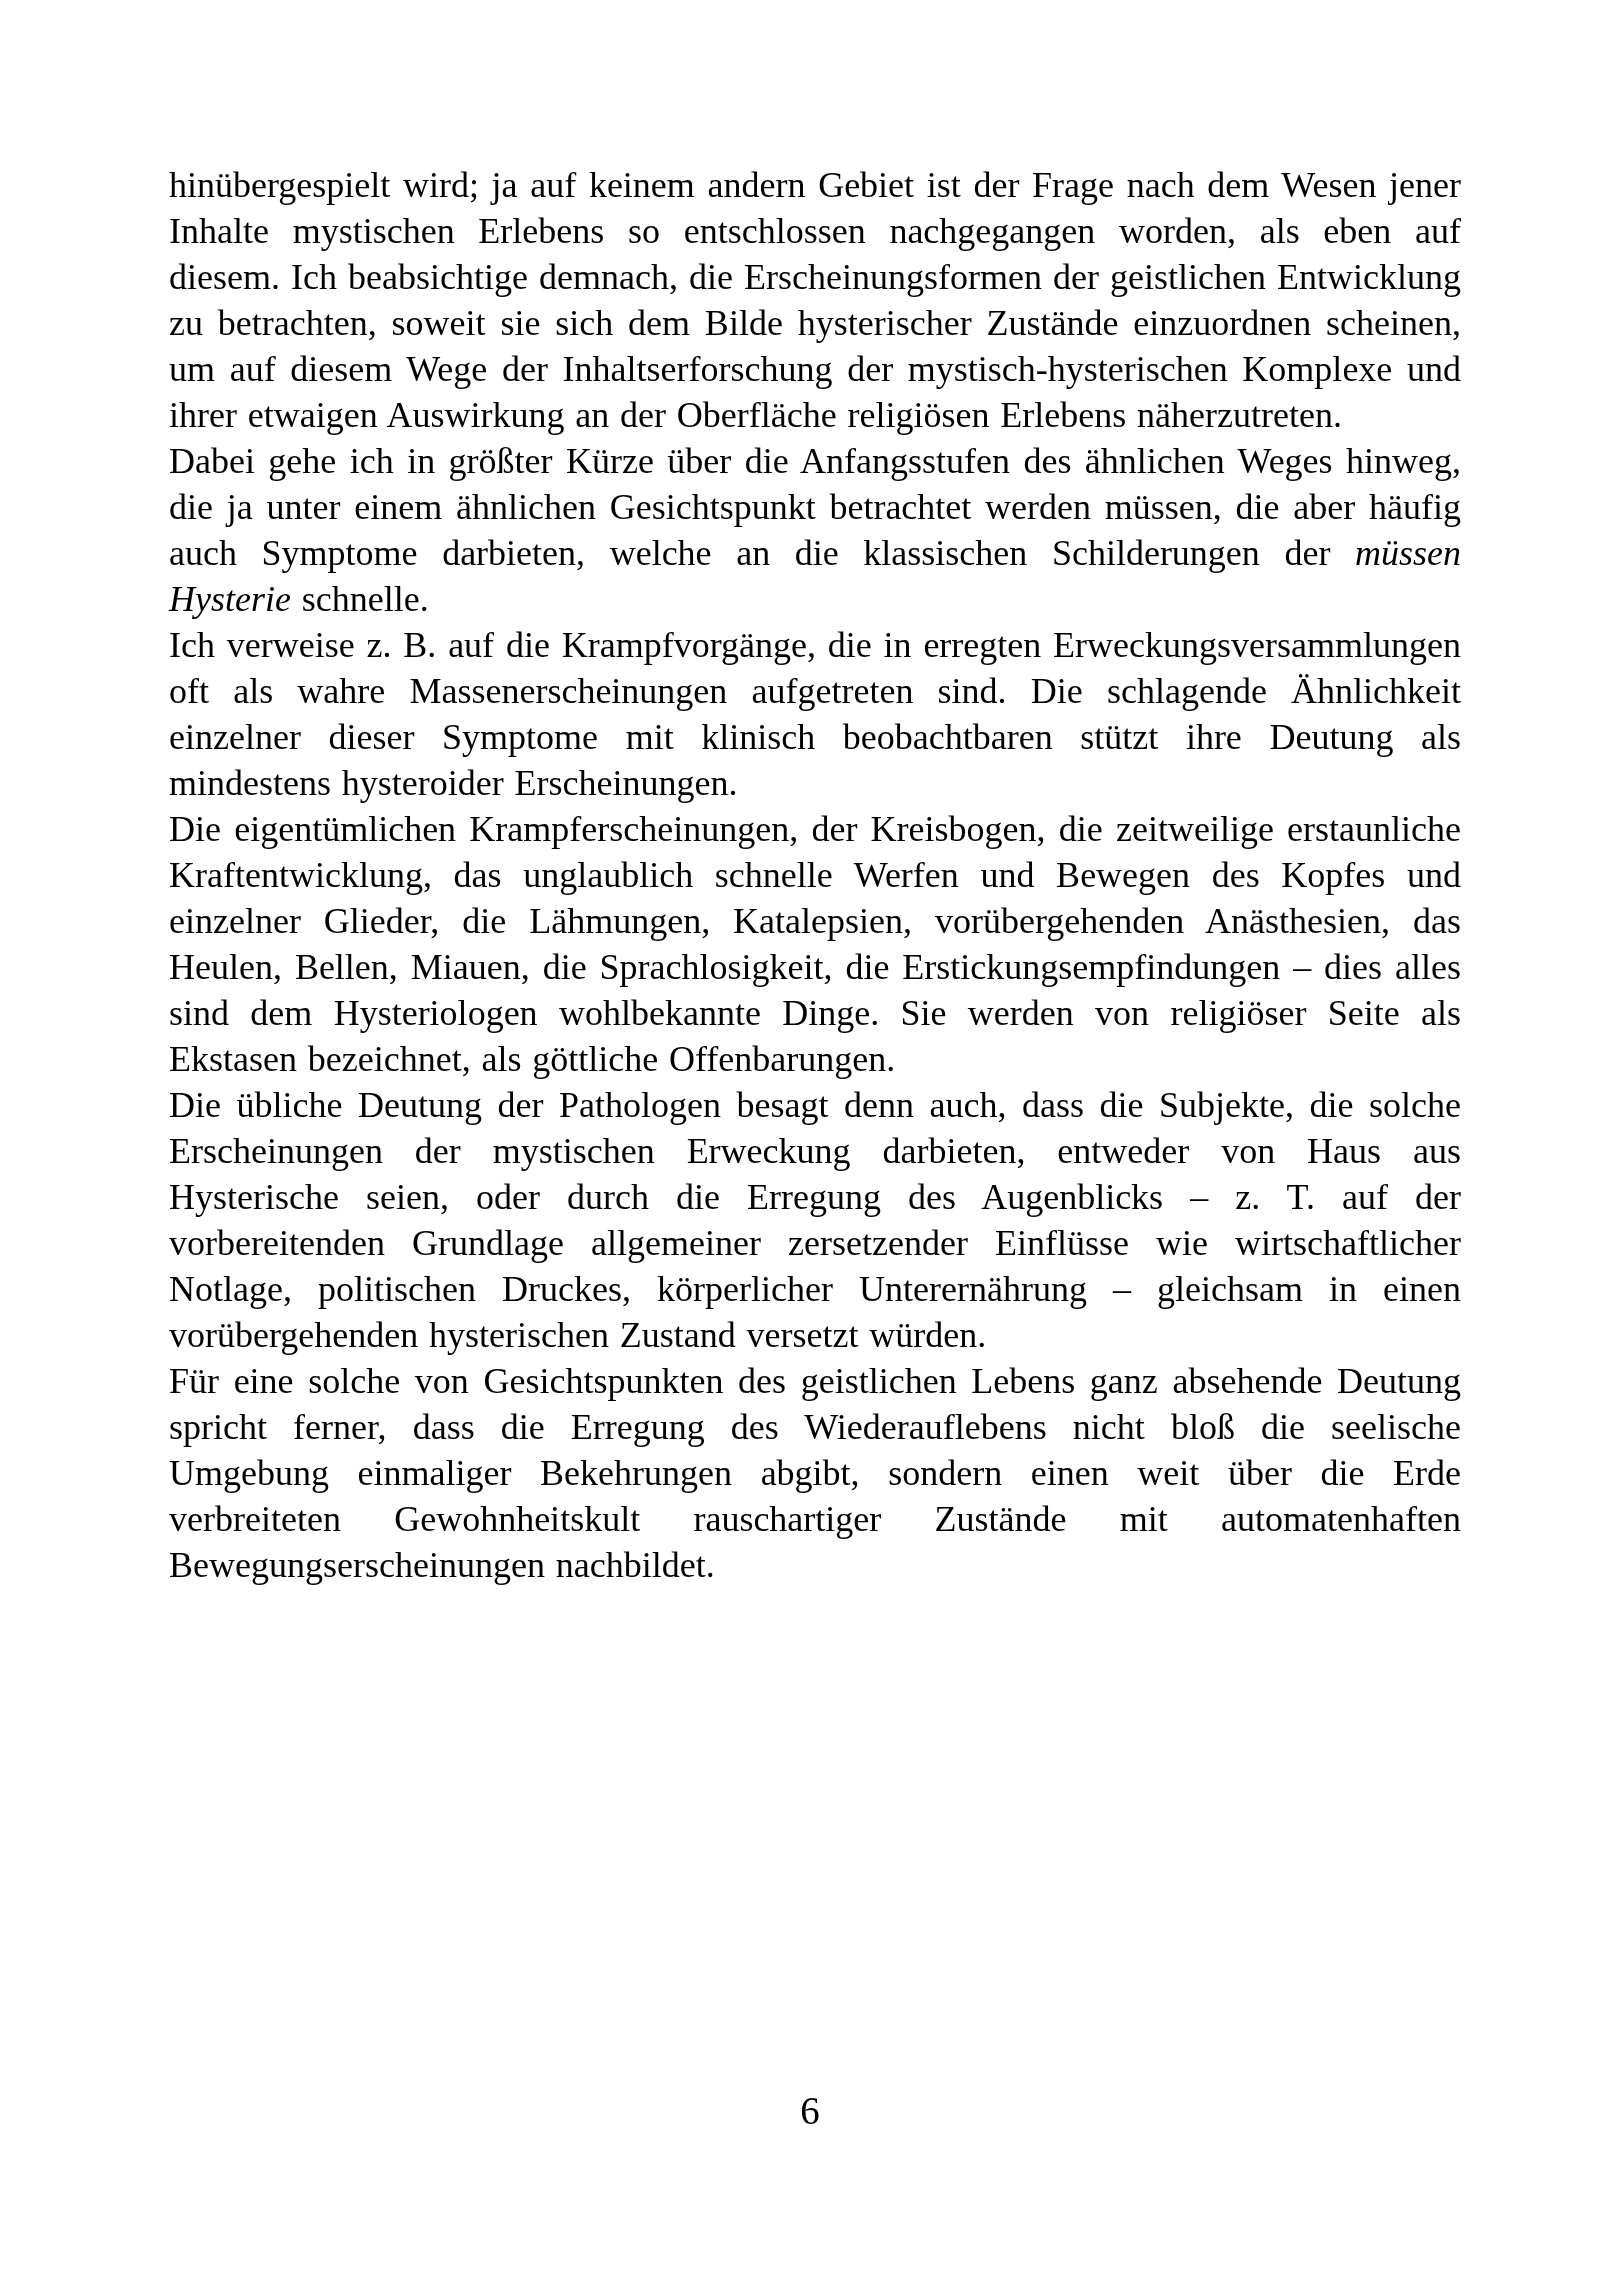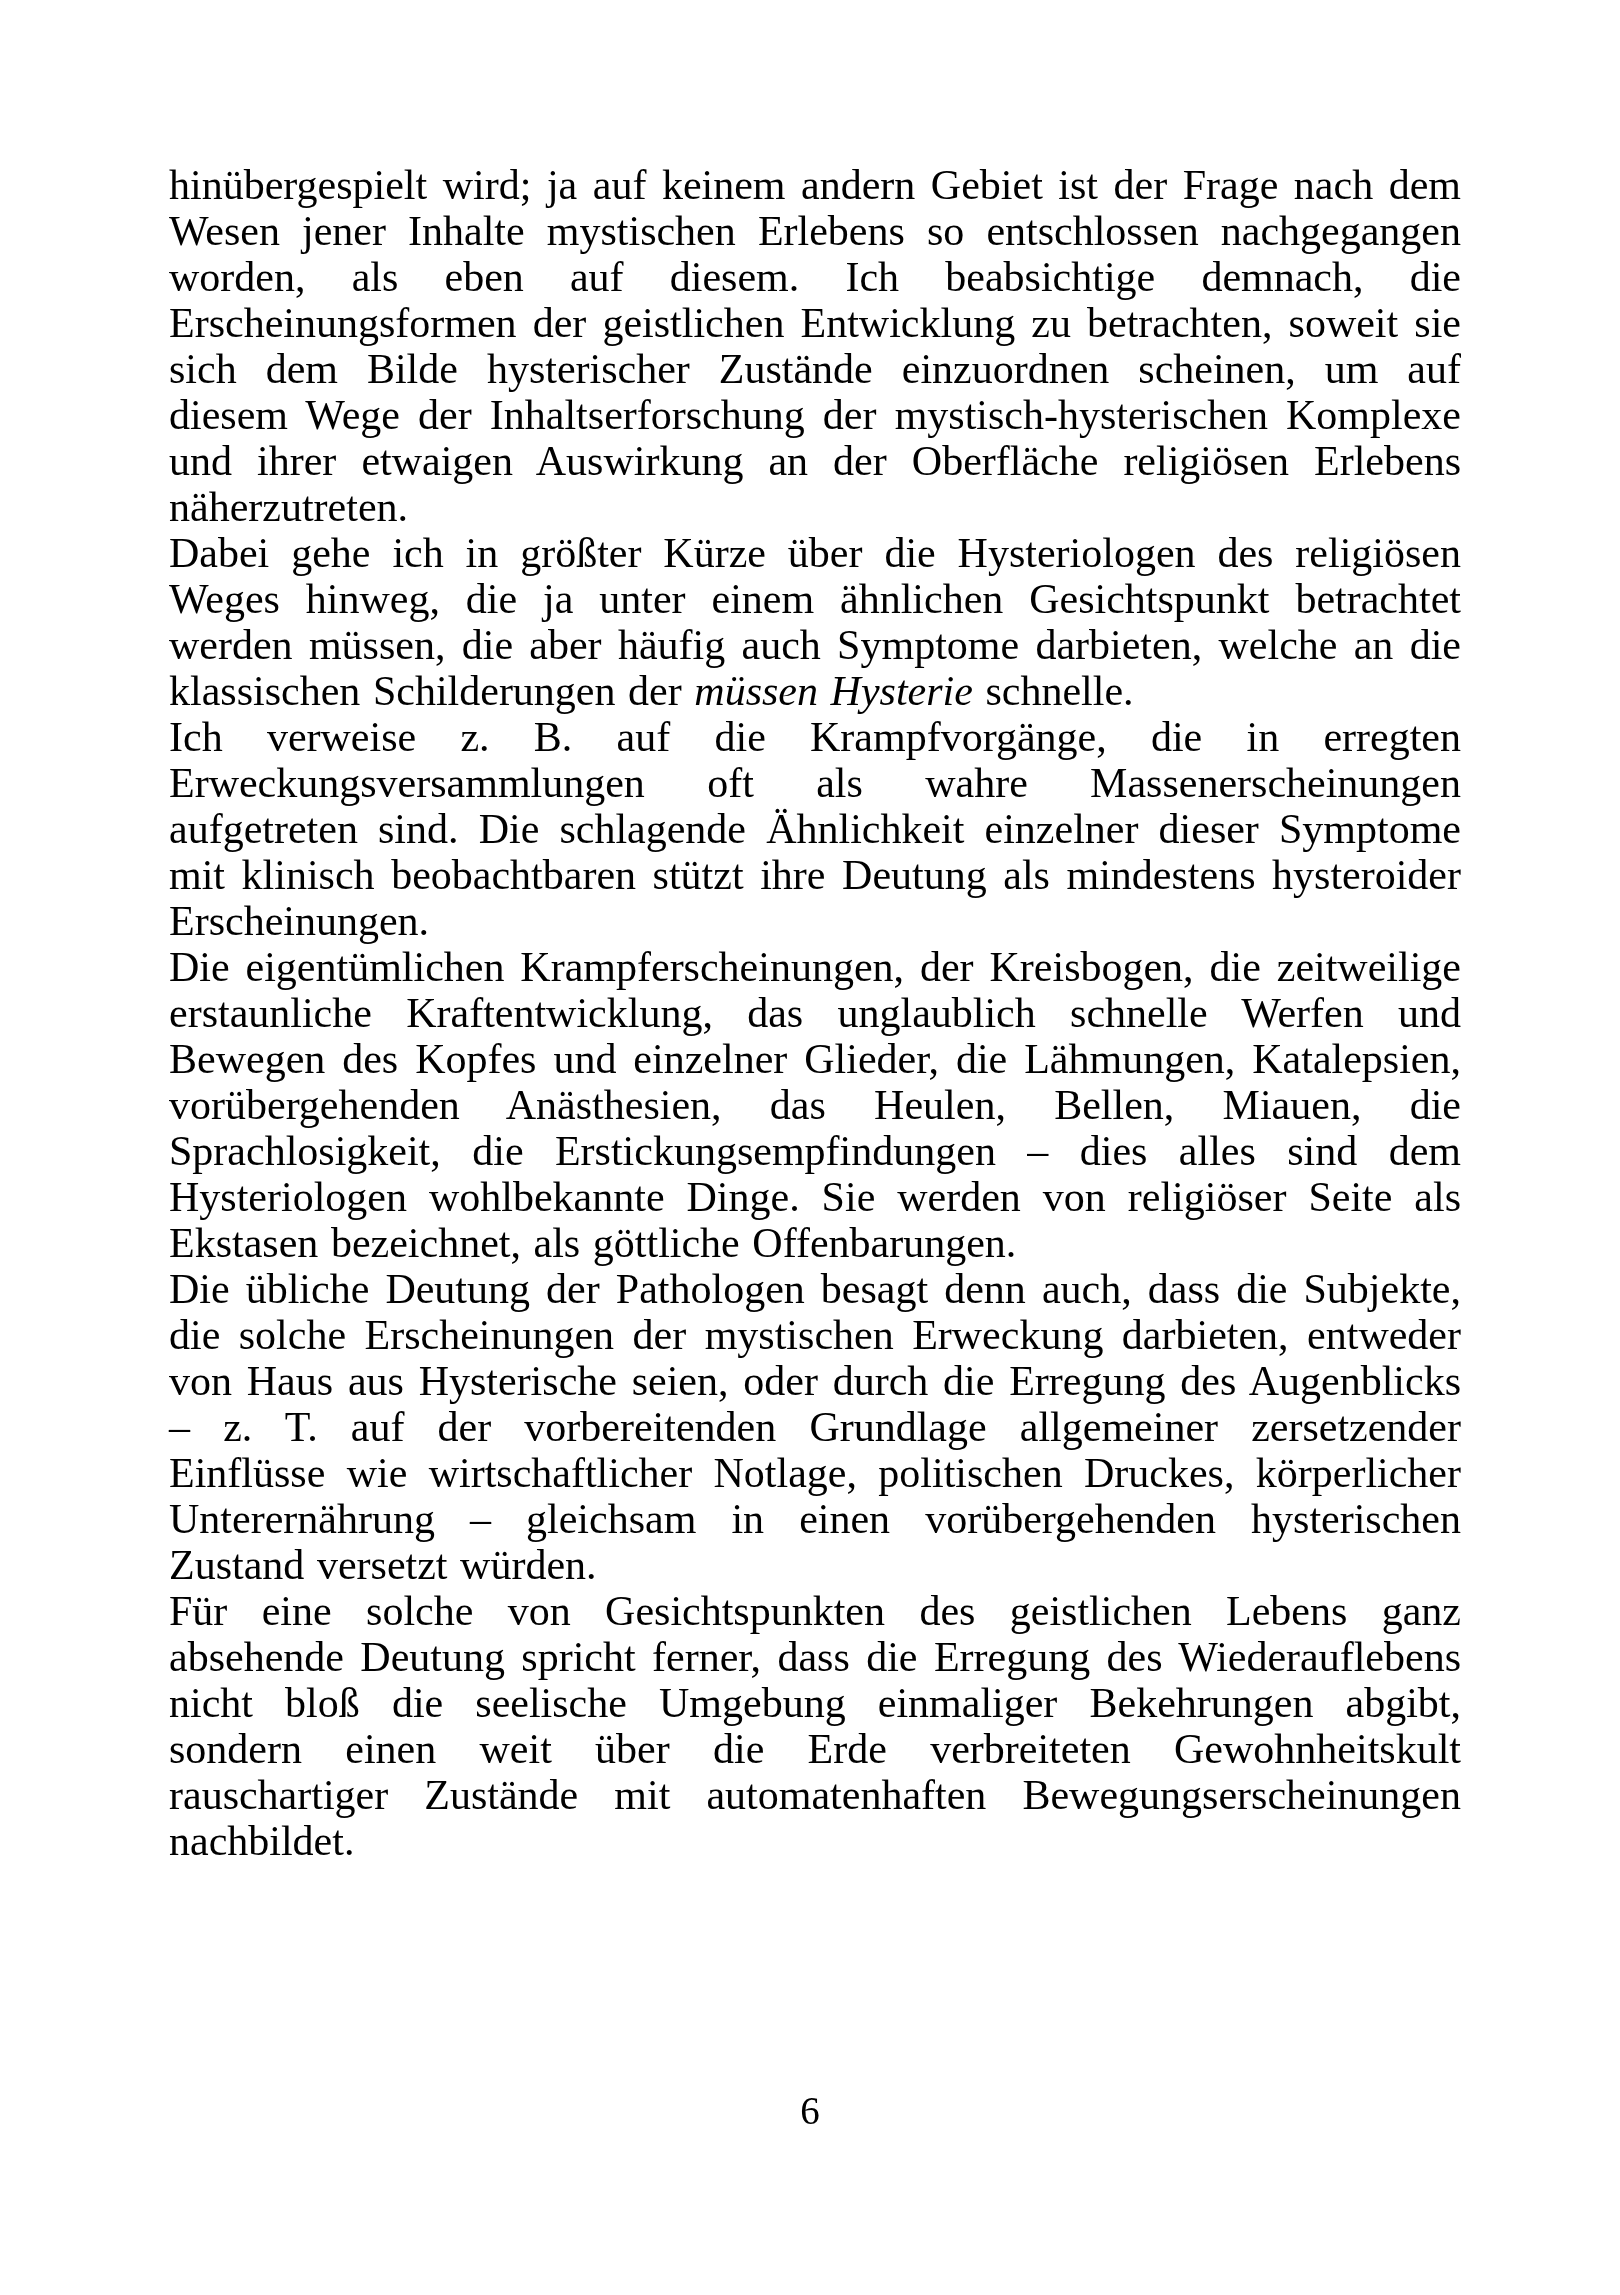--- a/index.html
+++ b/index.html
@@ -13,21 +13,21 @@
     color: #000000;
     font-family: "Liberation Serif", "DejaVu Serif", serif;
     position: relative;
     overflow: hidden;
   }
   .page-content {
     position: absolute;
     left: 169px;
     top: 162px;
     width: 1292px;
-    font-size: 42px;
+    font-size: 36px;
     line-height: 46px;
   }
   .paragraph {
     margin: 0;
     padding: 0;
     text-align: justify;
     text-align-last: left;
     word-spacing: 0.05em;
     hyphens: none;
   }
@@ -42,21 +42,21 @@
     text-align: center;
     font-size: 39px;
     line-height: 46px;
   }
 </style>
 </head>
 <body>
 
 <div class="page-content" id="paragraphs-container">
     <p class="paragraph"><span>hinübergespielt wird; ja auf keinem andern Gebiet ist der Frage nach dem Wesen jener Inhalte mystischen Erlebens so entschlossen nachgegangen worden, als eben auf diesem. Ich beabsichtige demnach, die Erscheinungsformen der geistlichen Entwicklung zu betrachten, soweit sie sich dem Bilde hysterischer Zustände einzuordnen scheinen, um auf diesem Wege der Inhaltserforschung der mystisch-hysterischen Komplexe und ihrer etwaigen Auswirkung an der Oberfläche religiösen Erlebens näherzutreten.</span></p>
-    <p class="paragraph"><span>Dabei gehe ich in größter Kürze über die Hysteriologen des religiösen Weges hinweg, die ja unter einem ähnlichen Gesichtspunkt betrachtet werden müssen, die aber häufig auch Symptome darbieten, welche an die klassischen Schilderungen der </span><span class="italic">müssen Hysterie</span><span> schnelle.</span></p>
+    <p class="paragraph"><span>Dabei gehe ich in größter Kürze über die Anfangsstufen des ähnlichen Weges hinweg, die ja unter einem ähnlichen Gesichtspunkt betrachtet werden müssen, die aber häufig auch Symptome darbieten, welche an die klassischen Schilderungen der </span><span class="italic">müssen Hysterie</span><span> schnelle.</span></p>
     <p class="paragraph"><span>Ich verweise z. B. auf die Krampfvorgänge, die in erregten Erweckungsversammlungen oft als wahre Massenerscheinungen aufgetreten sind. Die schlagende Ähnlichkeit einzelner dieser Symptome mit klinisch beobachtbaren stützt ihre Deutung als mindestens hysteroider Erscheinungen.</span></p>
     <p class="paragraph"><span>Die eigentümlichen Krampferscheinungen, der Kreisbogen, die zeitweilige erstaunliche Kraftentwicklung, das unglaublich schnelle Werfen und Bewegen des Kopfes und einzelner Glieder, die Lähmungen, Katalepsien, vorübergehenden Anästhesien, das Heulen, Bellen, Miauen, die Sprachlosigkeit, die Erstickungsempfindungen – dies alles sind dem Hysteriologen wohlbekannte Dinge. Sie werden von religiöser Seite als Ekstasen bezeichnet, als göttliche Offenbarungen.</span></p>
     <p class="paragraph"><span>Die übliche Deutung der Pathologen besagt denn auch, dass die Subjekte, die solche Erscheinungen der mystischen Erweckung darbieten, entweder von Haus aus Hysterische seien, oder durch die Erregung des Augenblicks – z. T. auf der vorbereitenden Grundlage allgemeiner zersetzender Einflüsse wie wirtschaftlicher Notlage, politischen Druckes, körperlicher Unterernährung – gleichsam in einen vorübergehenden hysterischen Zustand versetzt würden.</span></p>
     <p class="paragraph"><span>Für eine solche von Gesichtspunkten des geistlichen Lebens ganz absehende Deutung spricht ferner, dass die Erregung des Wiederauflebens nicht bloß die seelische Umgebung einmaliger Bekehrungen abgibt, sondern einen weit über die Erde verbreiteten Gewohnheitskult rauschartiger Zustände mit automatenhaften Bewegungserscheinungen nachbildet.</span></p>
   </div>
 
 <div class="page-number">6</div>
 
 
 </body></html>

